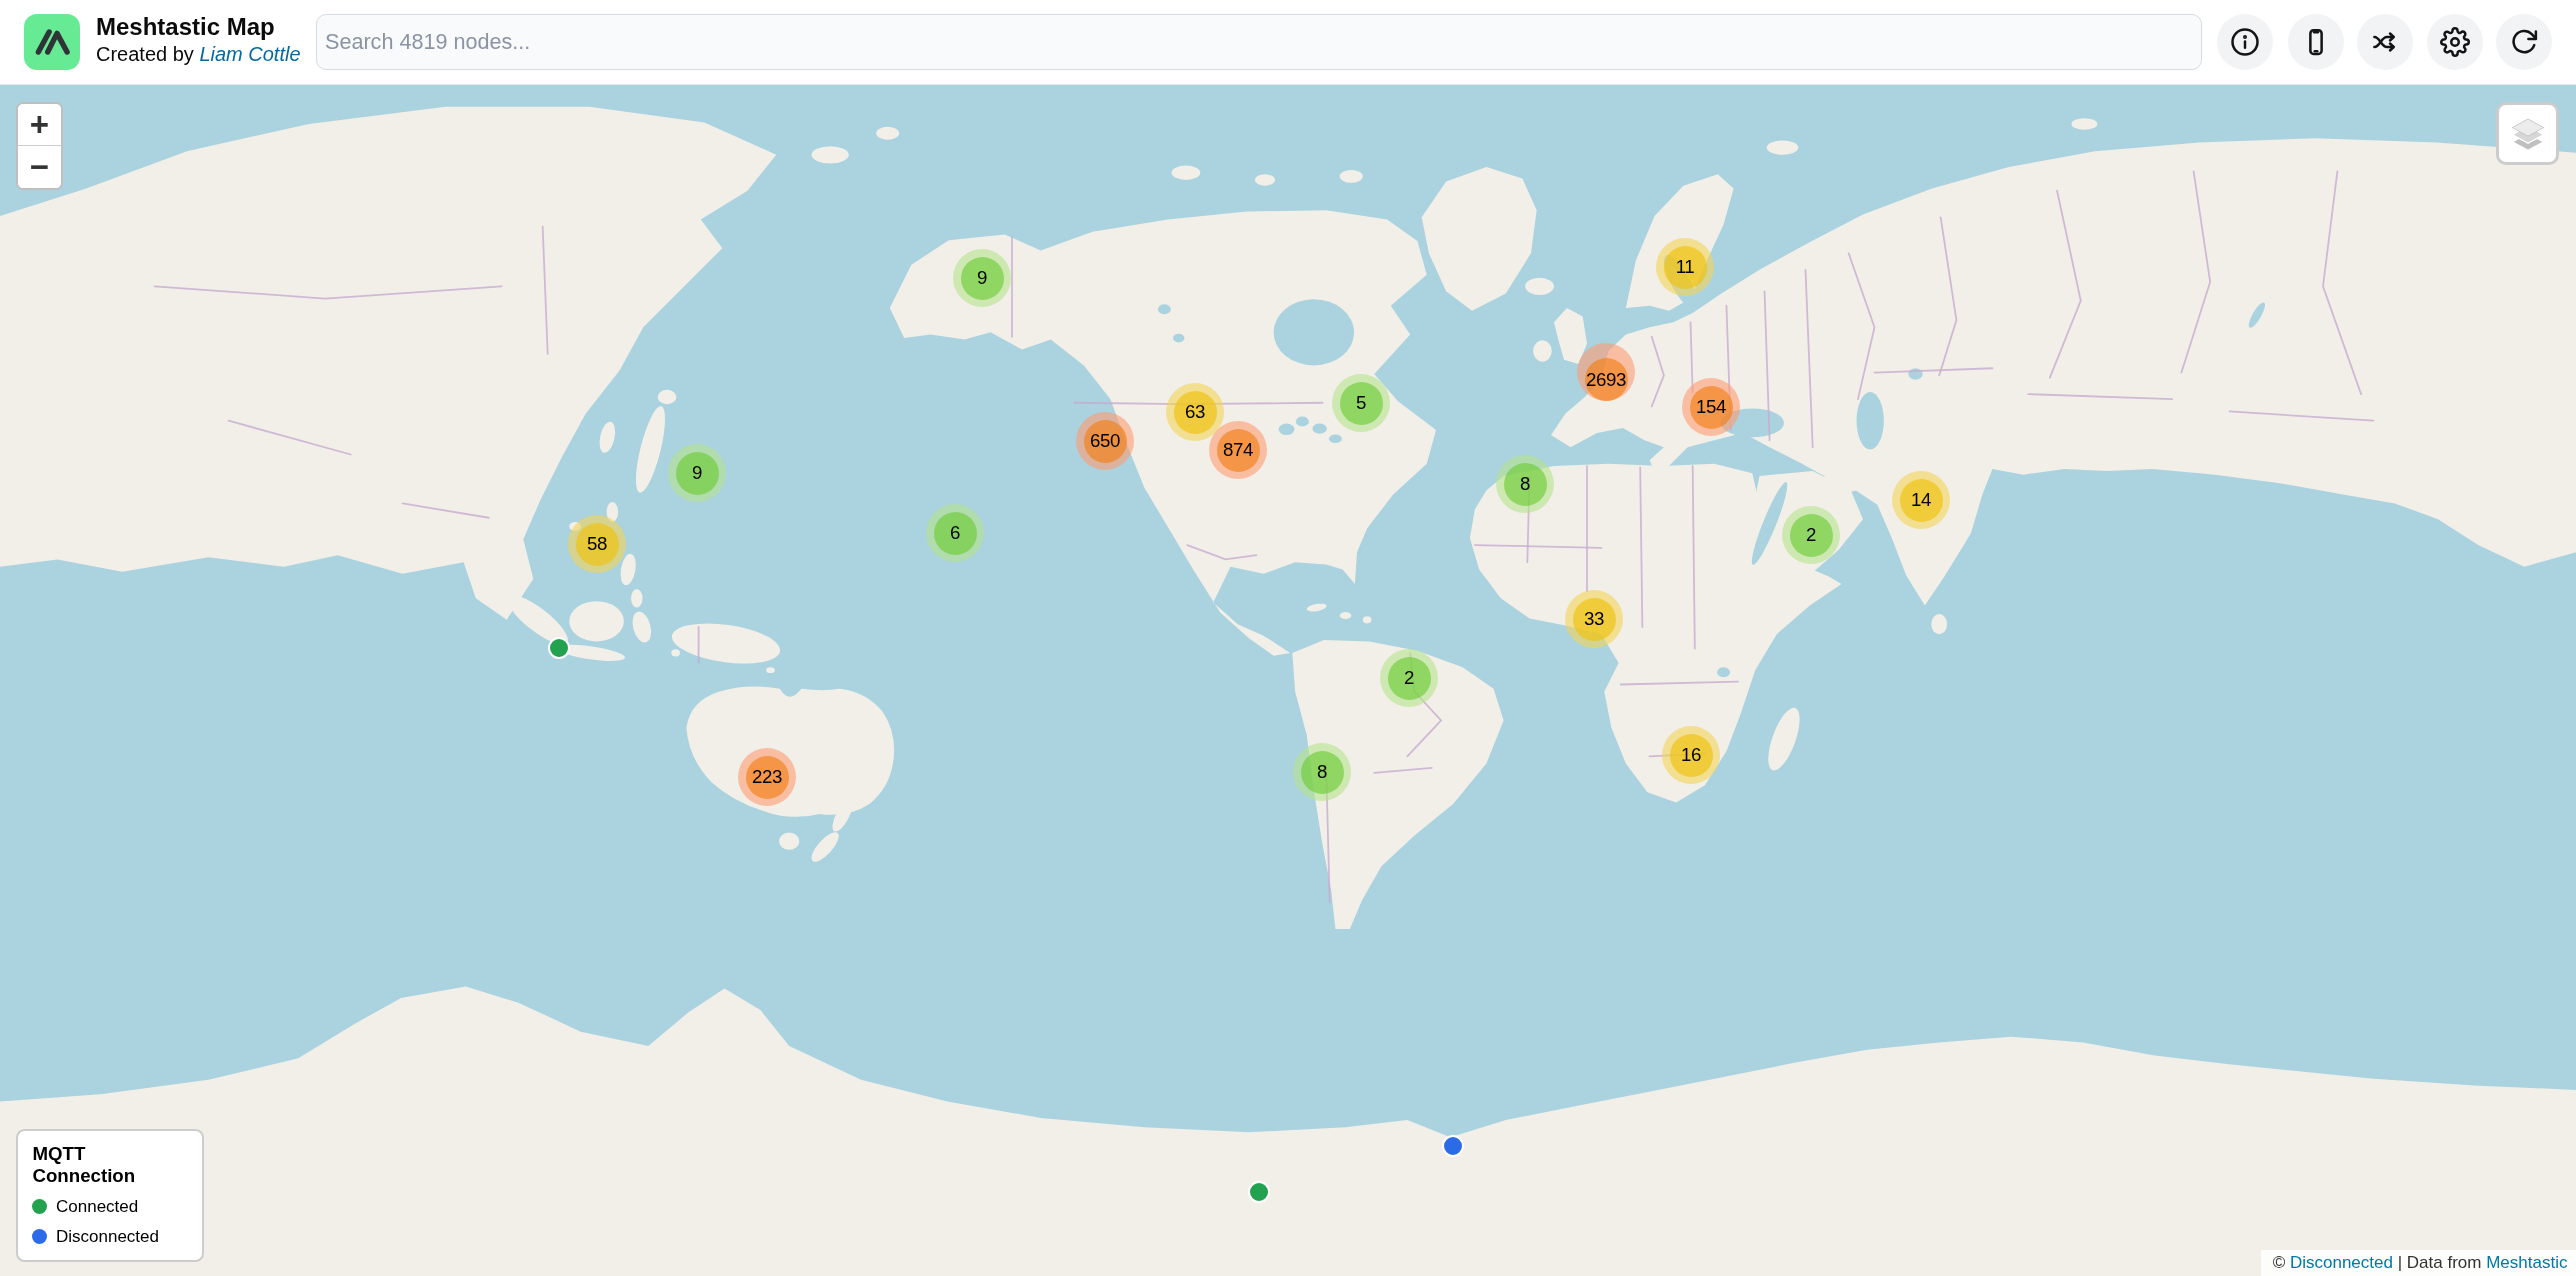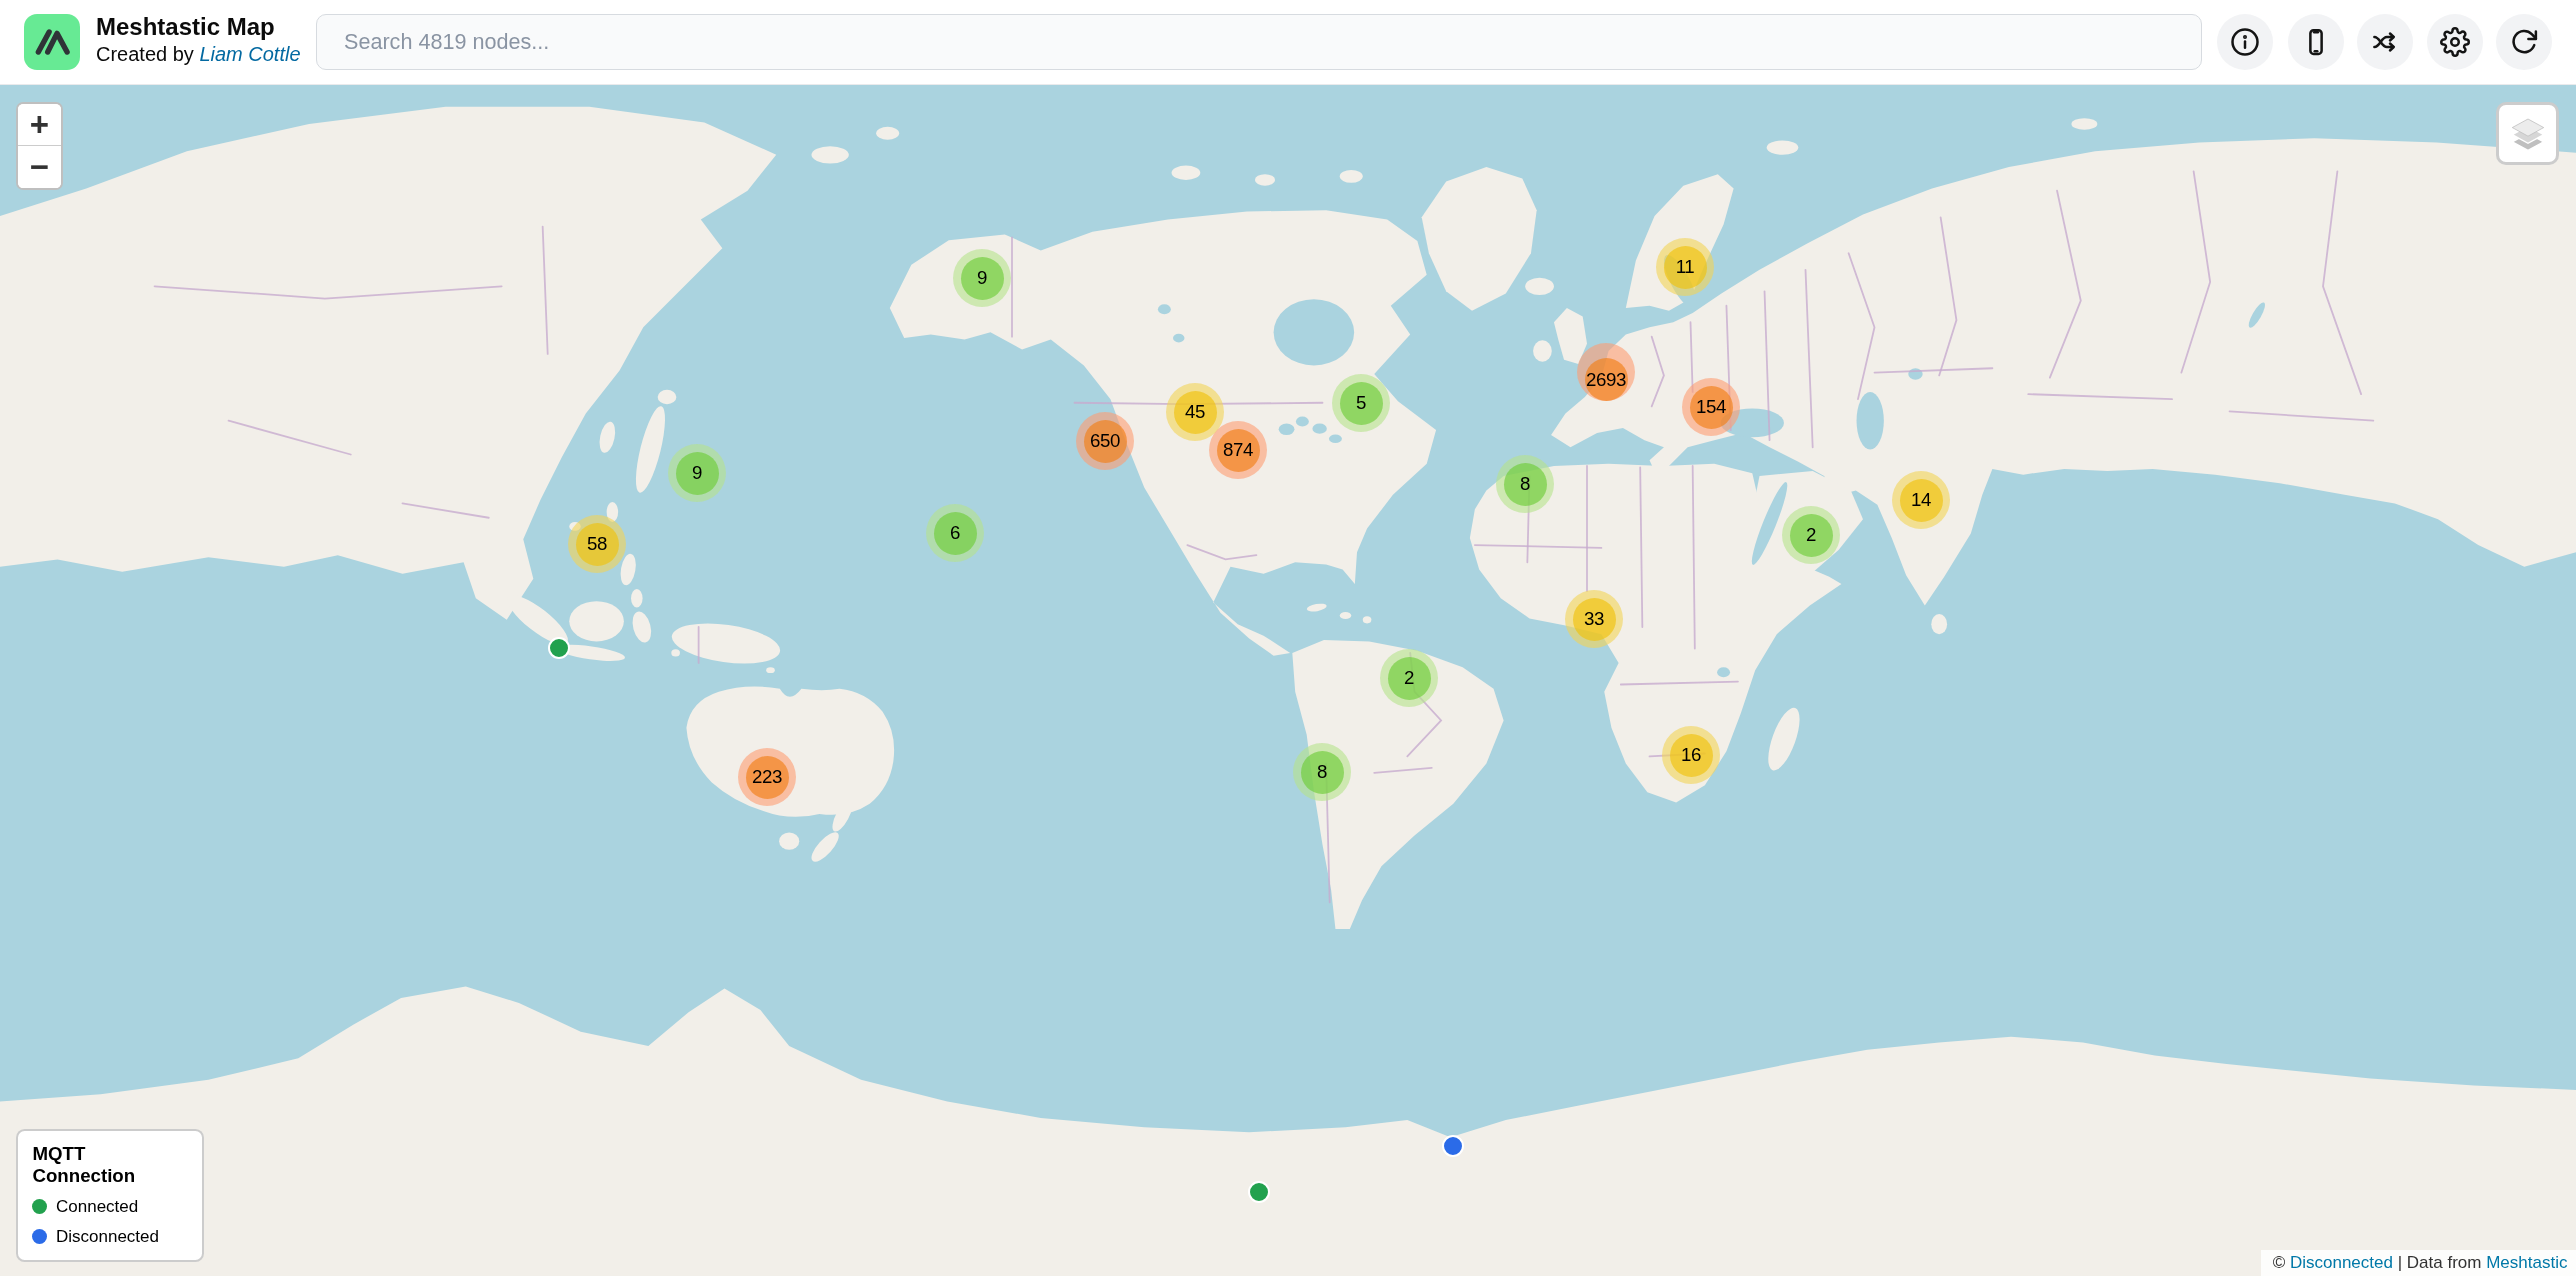--- a/index.html
+++ b/index.html
@@ -28,21 +28,21 @@
   
   #header{position:absolute;left:0;top:0;width:2576px;height:85px;background:#fff;
     border-bottom:0.7px solid #e9eaec;z-index:50;display:flex;align-items:center;}
   #logo{position:absolute;left:24.4px;top:14.4px;width:56px;height:56px;border-radius:13px;
     background:#67ea94;display:flex;align-items:center;justify-content:center;}
   #titleblock{position:absolute;left:96px;top:12.2px;line-height:1.25;}
   #title{font-size:24px;font-weight:bold;color:#0b0b0b;}
   #subtitle{font-size:20px;color:#0b0b0b;}
   #subtitle a{color:#0369a1;text-decoration:none;cursor:pointer;font-style:italic;}
   #search{position:absolute;left:316px;top:14.4px;width:1886px;height:56px;border-radius:10px;
-    border:1.4px solid #d7dbe0;background:#f9fafb;font-size:21.6px;color:#111;padding:0 27px;outline:none;}
+    border:1.4px solid #d7dbe0;background:#f9fafb;font-size:21.6px;color:#111;padding:0 8px;outline:none;}
   #search::placeholder{color:#8a94a3;}
   .hbtn{position:absolute;top:14.4px;width:56px;height:56px;border-radius:50%;background:#f2f3f5;
     border:none;display:flex;align-items:center;justify-content:center;cursor:pointer;padding:0;}
   .hbtn svg{width:30px;height:30px;stroke:#141414;stroke-width:2;fill:none;
     stroke-linecap:round;stroke-linejoin:round;}
 
   
   #zoomctl{position:absolute;left:16px;top:102px;width:47px;background:#fff;
     border:2.9px solid rgba(0,0,0,.25);border-radius:7.2px;overflow:hidden;z-index:40;}
   .zbtn{width:100%;height:42px;background:#fff;border:none;font-size:33px;font-weight:bold;
@@ -185,21 +185,21 @@
       <div class="cluster yellow" style="left: 1685px; top: 267px;">
         <div class="inner">11</div>
       </div>
       <div class="cluster orange" style="left: 1606px; top: 372px; align-items: flex-end;">
         <div class="inner">2693</div>
       </div>
       <div class="cluster orange" style="left: 1711px; top: 407px;">
         <div class="inner">154</div>
       </div>
       <div class="cluster yellow" style="left: 1195px; top: 412px;">
-        <div class="inner">45</div>
+        <div class="inner">63</div>
       </div>
       <div class="cluster orange" style="left: 1105px; top: 441px;">
         <div class="inner">650</div>
       </div>
       <div class="cluster orange" style="left: 1238px; top: 450px;">
         <div class="inner">874</div>
       </div>
       <div class="cluster green" style="left: 1361px; top: 403px;">
         <div class="inner">5</div>
       </div>

